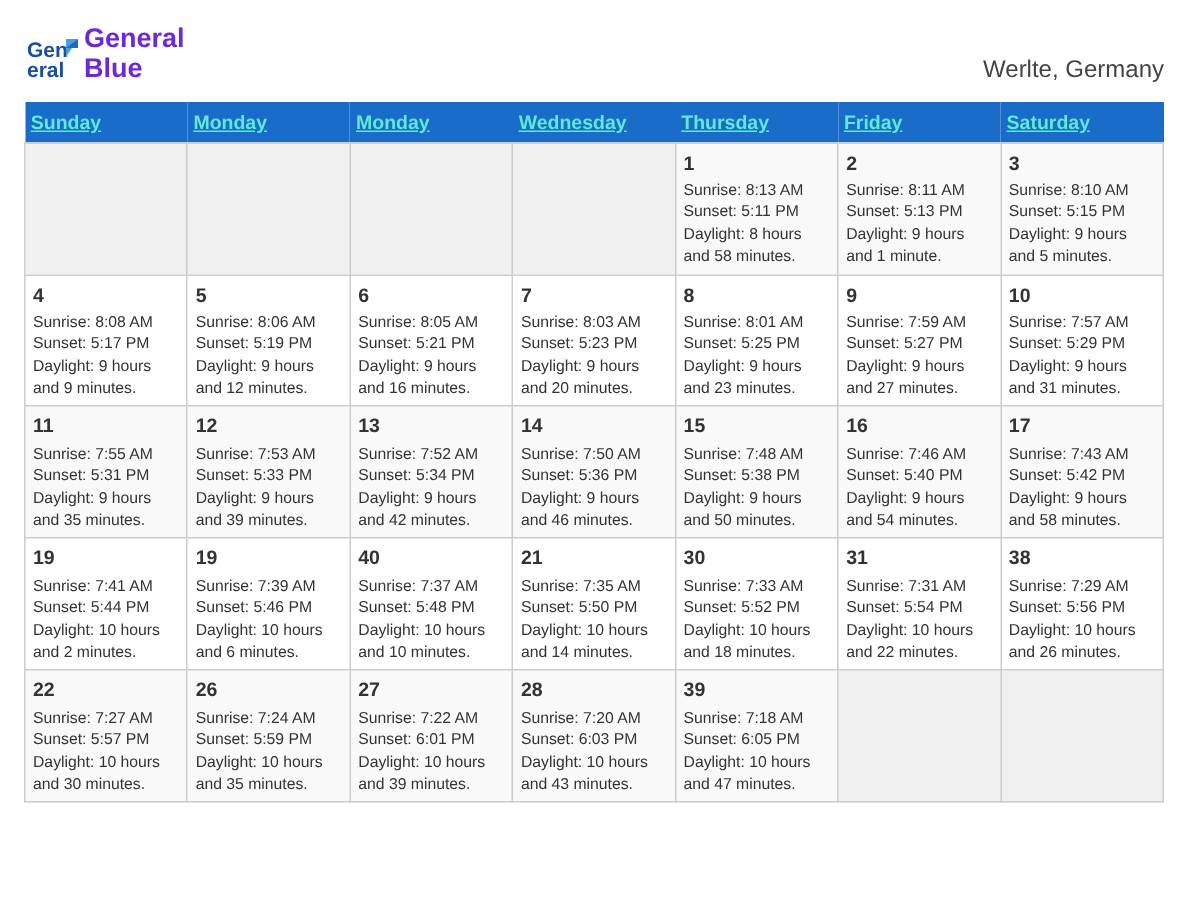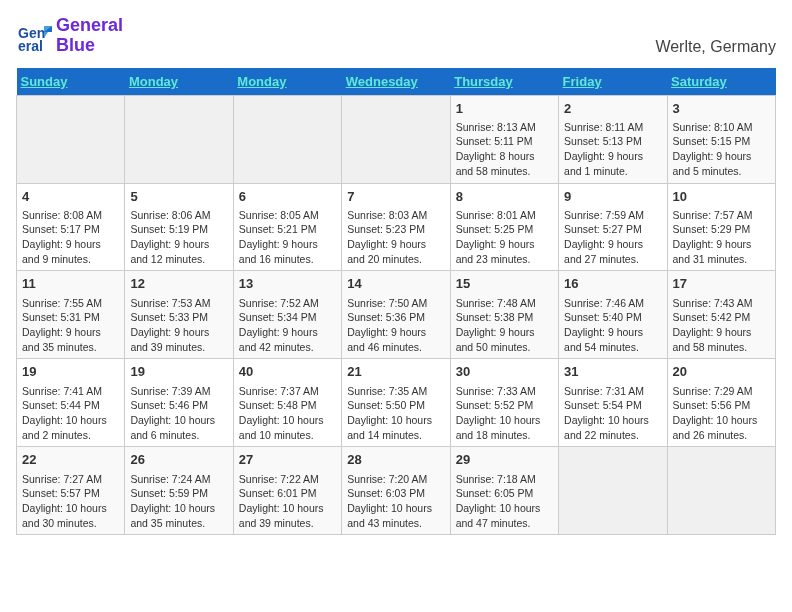--- a/index.html
+++ b/index.html
@@ -219,21 +219,21 @@
         </td>
         <td>
           <div class="day-num">30</div>
           <div class="day-info">Sunrise: 7:33 AM<br>Sunset: 5:52 PM<br>Daylight: 10 hours<br>and 18 minutes.</div>
         </td>
         <td>
           <div class="day-num">31</div>
           <div class="day-info">Sunrise: 7:31 AM<br>Sunset: 5:54 PM<br>Daylight: 10 hours<br>and 22 minutes.</div>
         </td>
         <td>
-          <div class="day-num">20</div>
+          <div class="day-num">38</div>
           <div class="day-info">Sunrise: 7:29 AM<br>Sunset: 5:56 PM<br>Daylight: 10 hours<br>and 26 minutes.</div>
         </td>
       </tr>
       <tr>
         <td>
           <div class="day-num">22</div>
           <div class="day-info">Sunrise: 7:27 AM<br>Sunset: 5:57 PM<br>Daylight: 10 hours<br>and 30 minutes.</div>
         </td>
         <td>
           <div class="day-num">26</div>
@@ -241,20 +241,20 @@
         </td>
         <td>
           <div class="day-num">27</div>
           <div class="day-info">Sunrise: 7:22 AM<br>Sunset: 6:01 PM<br>Daylight: 10 hours<br>and 39 minutes.</div>
         </td>
         <td>
           <div class="day-num">28</div>
           <div class="day-info">Sunrise: 7:20 AM<br>Sunset: 6:03 PM<br>Daylight: 10 hours<br>and 43 minutes.</div>
         </td>
         <td>
-          <div class="day-num">29</div>
+          <div class="day-num">39</div>
           <div class="day-info">Sunrise: 7:18 AM<br>Sunset: 6:05 PM<br>Daylight: 10 hours<br>and 47 minutes.</div>
         </td>
         <td class="empty"></td>
         <td class="empty"></td>
       </tr>
     </tbody>
 </table>
 
 </body></html>

